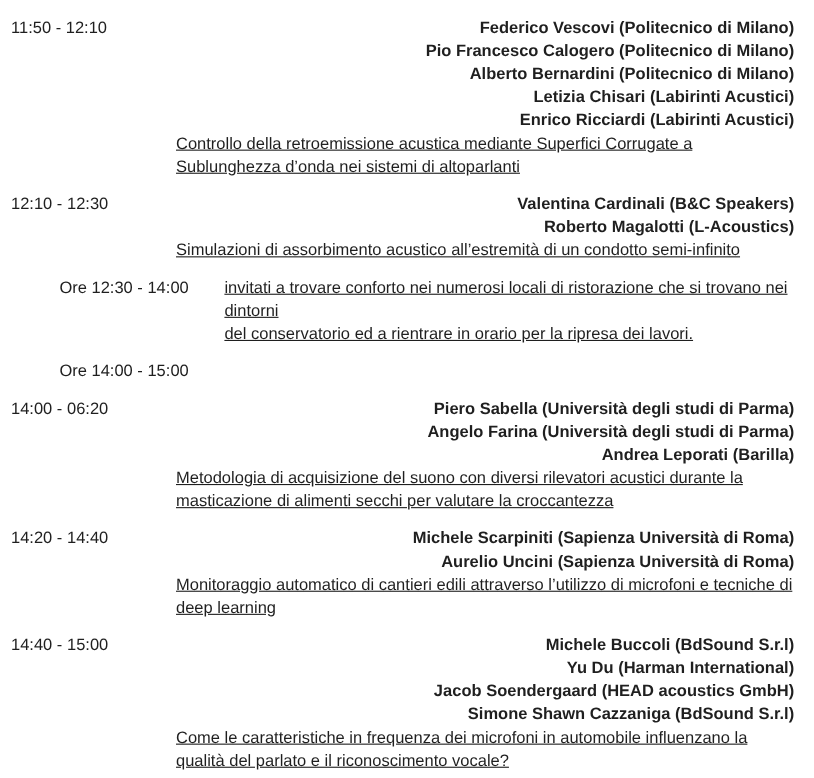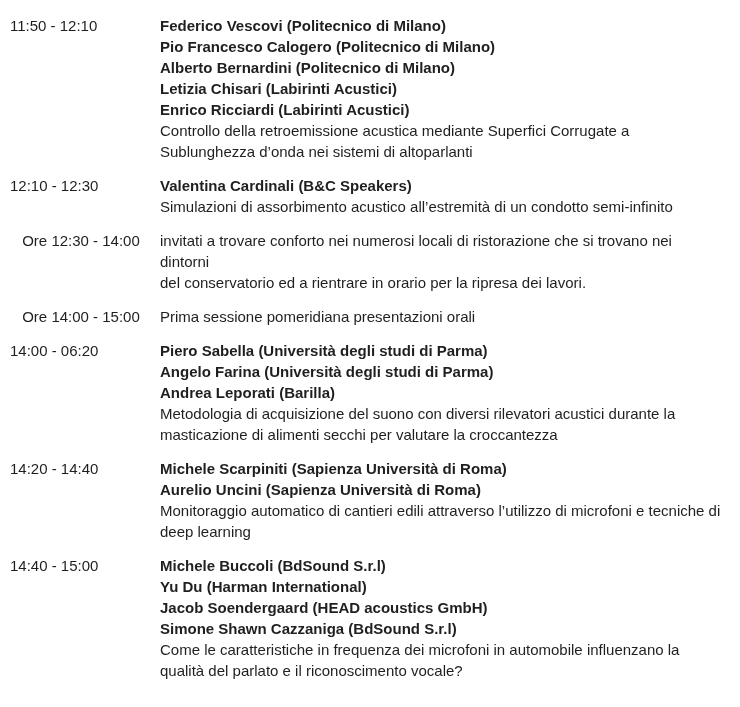--- a/index.html
+++ b/index.html
@@ -25,30 +25,32 @@
   }
   .row:last-child {
     margin-bottom: 0;
   }
   .time {
     flex: 0 0 142px;
     width: 142px;
     white-space: nowrap;
   }
   .row.talk .time { }
-  .row.session .time { text-align: center; }
+  .row.session .time { text-align: left; margin-left: 44px; }
   .content {
     margin-left: 8px;
     width: 562px;
   }
   .speaker {
     font-weight: bold;
+    text-align: right;
   }
   .title-line, .desc-line {
     font-weight: normal;
+    text-decoration: underline;
   }
 </style>
 </head>
 <body>
 
 <div class="schedule">
     <div class="row talk">
     <div class="time">11:50 - 12:10</div>
     <div class="content">
         <div class="speaker">Federico Vescovi (Politecnico di Milano)</div>
@@ -57,35 +59,33 @@
         <div class="speaker">Letizia Chisari (Labirinti Acustici)</div>
         <div class="speaker">Enrico Ricciardi (Labirinti Acustici)</div>
         <div class="title-line">Controllo della retroemissione acustica mediante Superfici Corrugate a</div>
         <div class="title-line">Sublunghezza d’onda nei sistemi di altoparlanti</div>
       </div>
   </div>
     <div class="row talk">
     <div class="time">12:10 - 12:30</div>
     <div class="content">
         <div class="speaker">Valentina Cardinali (B&amp;C Speakers)</div>
+        <div class="speaker">Roberto Magalotti (L-Acoustics)</div>
         <div class="title-line">Simulazioni di assorbimento acustico all’estremità di un condotto semi-infinito</div>
       </div>
   </div>
     <div class="row session">
     <div class="time">Ore 12:30 - 14:00</div>
     <div class="content">
         <div class="desc-line">invitati a trovare conforto nei numerosi locali di ristorazione che si trovano nei dintorni</div>
         <div class="desc-line">del conservatorio ed a rientrare in orario per la ripresa dei lavori.</div>
       </div>
   </div>
     <div class="row session">
     <div class="time">Ore 14:00 - 15:00</div>
-    <div class="content">
-        <div class="desc-line">Prima sessione pomeridiana presentazioni orali</div>
-      </div>
   </div>
     <div class="row talk">
     <div class="time">14:00 - 06:20</div>
     <div class="content">
         <div class="speaker">Piero Sabella (Università degli studi di Parma)</div>
         <div class="speaker">Angelo Farina (Università degli studi di Parma)</div>
         <div class="speaker">Andrea Leporati (Barilla)</div>
         <div class="title-line">Metodologia di acquisizione del suono con diversi rilevatori acustici durante la</div>
         <div class="title-line">masticazione di alimenti secchi per valutare la croccantezza</div>
       </div>

